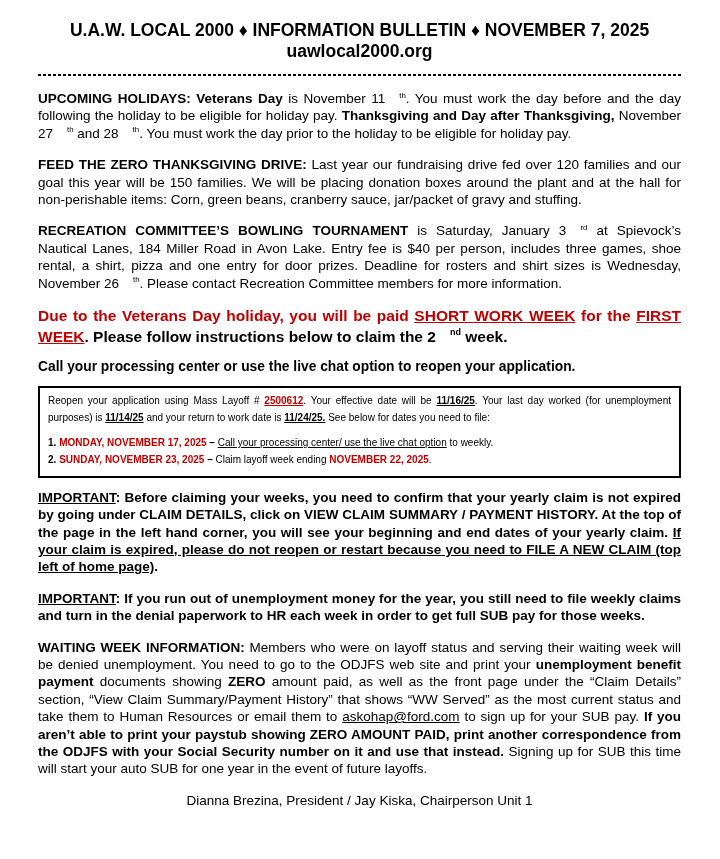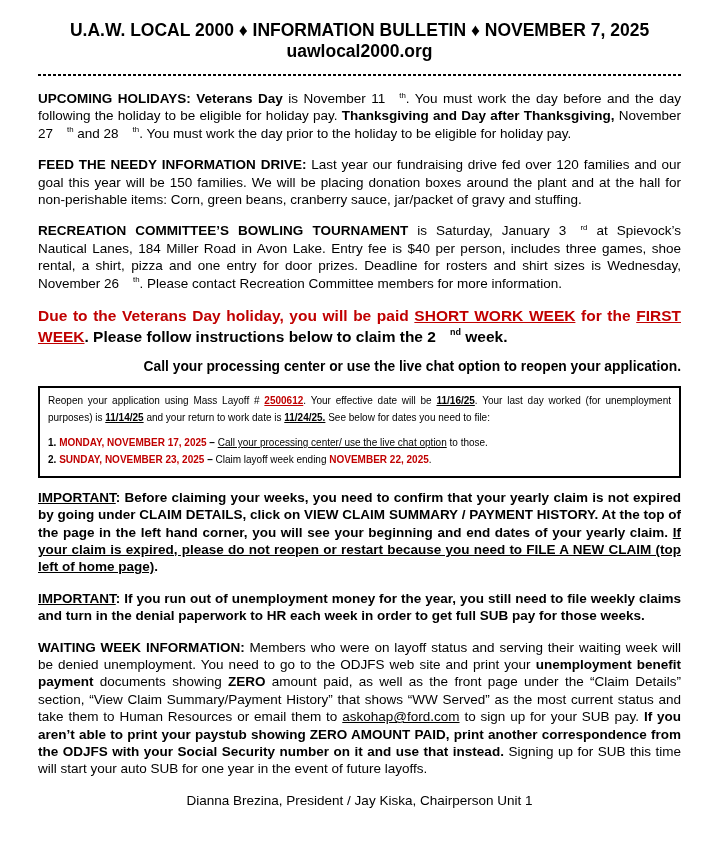--- a/index.html
+++ b/index.html
@@ -12,21 +12,21 @@
   }
   .page{ padding:20px 39px 0 38px; }
   .hdr{ text-align:center; font-weight:bold; font-size:17.5px; line-height:21px; }
   .divider{
     height:2px; margin:12px 0 14px;
     background:repeating-linear-gradient(90deg,#000 0 3px,transparent 3px 5px);
   }
   p.body{ font-size:13.5px; line-height:17.4px; text-align:justify; margin:0 0 14px; }
   .heading-center{ text-align:center; font-size:15px; font-weight:bold; margin:17px 0 15px; }
   .red-para{ font-size:15.5px; line-height:20.5px; font-weight:bold; text-align:justify; margin:0 0 12px; }
-  .call-line{ font-size:13.8px; font-weight:bold; margin:0 0 12px;text-align:right; }
+  .call-line{ font-size:13.8px; font-weight:bold; margin:0 0 12px; }
   .box{
     border:2px solid #000; padding:5px 8px 7px; margin:0 0 11px;
     font-size:10px; line-height:16.9px;
   }
   .box .intro{ text-align:justify; margin:0 0 8px; }
   .box .item{ margin:0; }
   .footer{ text-align:center; font-size:13.5px; line-height:17px; margin-top:2px; }
   .b{ font-weight:bold; }
   .r{ color:var(--red); }
   .u{ text-decoration:underline; }
@@ -39,32 +39,32 @@
 
   <div class="hdr">
     <div>U.A.W. LOCAL 2000 ♦ INFORMATION BULLETIN ♦ NOVEMBER 7, 2025</div>
     <div>uawlocal2000.org</div>
   </div>
 
   <div class="divider"></div>
 
   <p class="body"><span class="b">UPCOMING HOLIDAYS: Veterans Day</span><span> is November 11</span><sup>th</sup><span>. You must work the day before and the day following the holiday to be eligible for holiday pay. </span><span class="b">Thanksgiving and Day after Thanksgiving,</span><span> November 27</span><sup>th</sup><span> and 28</span><sup>th</sup><span>. You must work the day prior to the holiday to be eligible for holiday pay.</span></p>
 
-  <p class="body"><span class="b">FEED THE NEEDY INFORMATION DRIVE:</span><span> Last year our fundraising drive fed over 120 families and our goal this year will be 150 families. We will be placing donation boxes around the plant and at the hall for non-perishable items: Corn, green beans, cranberry sauce, jar/packet of gravy and stuffing.</span></p>
+  <p class="body"><span class="b">FEED THE ZERO THANKSGIVING DRIVE:</span><span> Last year our fundraising drive fed over 120 families and our goal this year will be 150 families. We will be placing donation boxes around the plant and at the hall for non-perishable items: Corn, green beans, cranberry sauce, jar/packet of gravy and stuffing.</span></p>
 
   <p class="body"><span class="b">RECREATION COMMITTEE’S BOWLING TOURNAMENT</span><span> is Saturday, January 3</span><sup>rd</sup><span> at Spievock’s Nautical Lanes, 184 Miller Road in Avon Lake. Entry fee is $40 per person, includes three games, shoe rental, a shirt, pizza and one entry for door prizes. Deadline for rosters and shirt sizes is Wednesday, November 26</span><sup>th</sup><span>. Please contact Recreation Committee members for more information.</span></p>
 
 
   <p class="red-para"><span class="b r">Due to the Veterans Day holiday, you will be paid </span><span class="b r u">SHORT WORK WEEK</span><span class="b r"> for the </span><span class="b r u">FIRST WEEK</span><span class="b">. Please follow instructions below to claim the 2</span><sup class="b">nd</sup><span class="b"> week.</span></p>
 
   <p class="call-line"><span class="b">Call your processing center or use the live chat option to reopen your application.</span></p>
 
   <div class="box">
     <p class="intro"><span>Reopen your application using Mass Layoff # </span><span class="b r u">2500612</span><span>. Your effective date will be </span><span class="b u">11/16/25</span><span>. Your last day worked (for unemployment purposes) is </span><span class="b u">11/14/25</span><span>  and your return to work date is </span><span class="b u">11/24/25.</span><span> See below for dates you need to file:</span></p>
-    <p class="item"><span class="b">1. </span><span class="b r">MONDAY, NOVEMBER 17, 2025</span><span class="b"> – </span><span class="u">Call your processing center/ use the live chat option</span><span> to those.</span></p>
+    <p class="item"><span class="b">1. </span><span class="b r">MONDAY, NOVEMBER 17, 2025</span><span class="b"> – </span><span class="u">Call your processing center/ use the live chat option</span><span> to weekly.</span></p>
     <p class="item"><span class="b">2. </span><span class="b r">SUNDAY, NOVEMBER 23, 2025</span><span class="b"> – </span><span>Claim layoff week ending </span><span class="b r">NOVEMBER 22, 2025</span><span>.</span></p>
   </div>
 
   <p class="body"><span class="b u">IMPORTANT</span><span class="b">: Before claiming your weeks, you need to confirm that your yearly claim is not expired by going under CLAIM DETAILS, click on VIEW CLAIM SUMMARY / PAYMENT HISTORY. At the top of the page in the left hand corner, you will see your beginning and end dates of your yearly claim. </span><span class="b u">If your claim is expired, please do not reopen or restart because you need to FILE A NEW CLAIM (top left of home page)</span><span class="b">.</span></p>
 
   <p class="body"><span class="b u">IMPORTANT</span><span class="b">: If you run out of unemployment money for the year, you still need to file weekly claims and turn in the denial paperwork to HR each week in order to get full SUB pay for those weeks.</span></p>
 
   <p class="body"><span class="b">WAITING WEEK INFORMATION:</span><span> Members who were on layoff status and serving their waiting week will be denied unemployment. You need to go to the ODJFS web site and print your </span><span class="b">unemployment benefit payment</span><span> documents showing </span><span class="b">ZERO</span><span> amount paid, as well as the front page under the “Claim Details” section, “View Claim Summary/Payment History” that shows “WW Served” as the most current status and take them to Human Resources or email them to </span><span class="u">askohap@ford.com</span><span> to sign up for your SUB pay. </span><span class="b">If you aren’t able to print your paystub showing ZERO AMOUNT PAID, print another correspondence from the ODJFS with your Social Security number on it and use that instead.</span><span> Signing up for SUB this time will start your auto SUB for one year in the event of future layoffs.</span></p>
 
   <div class="footer">

